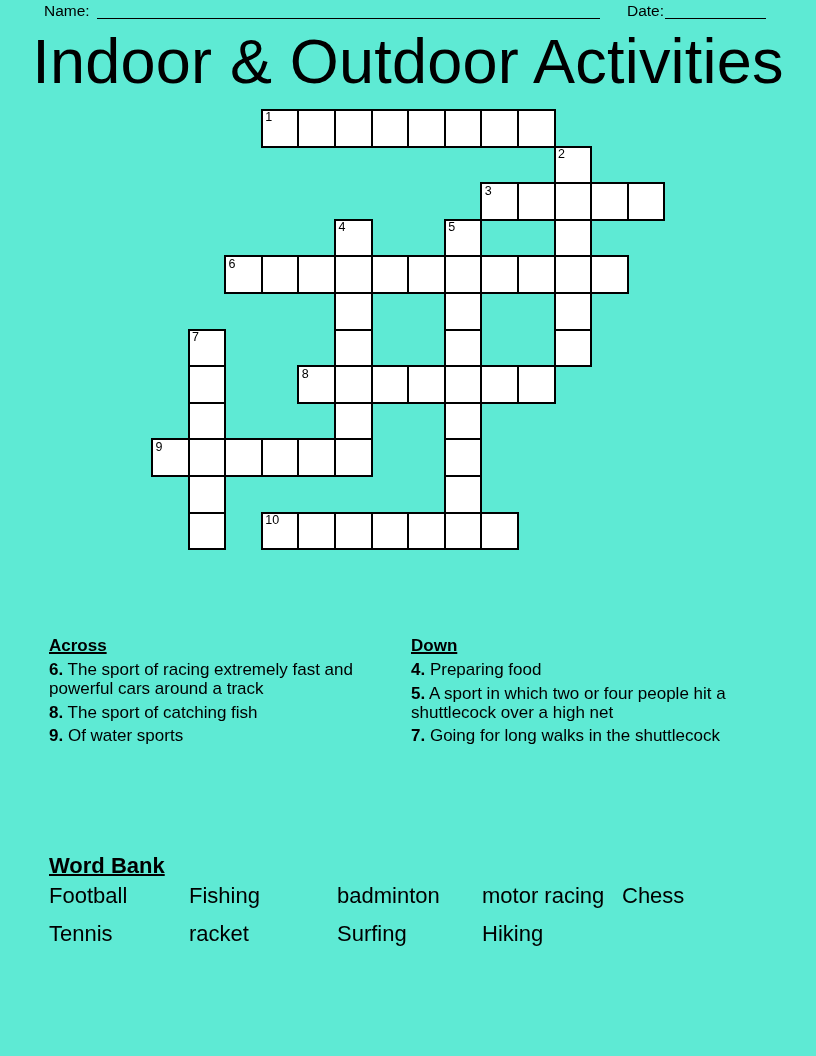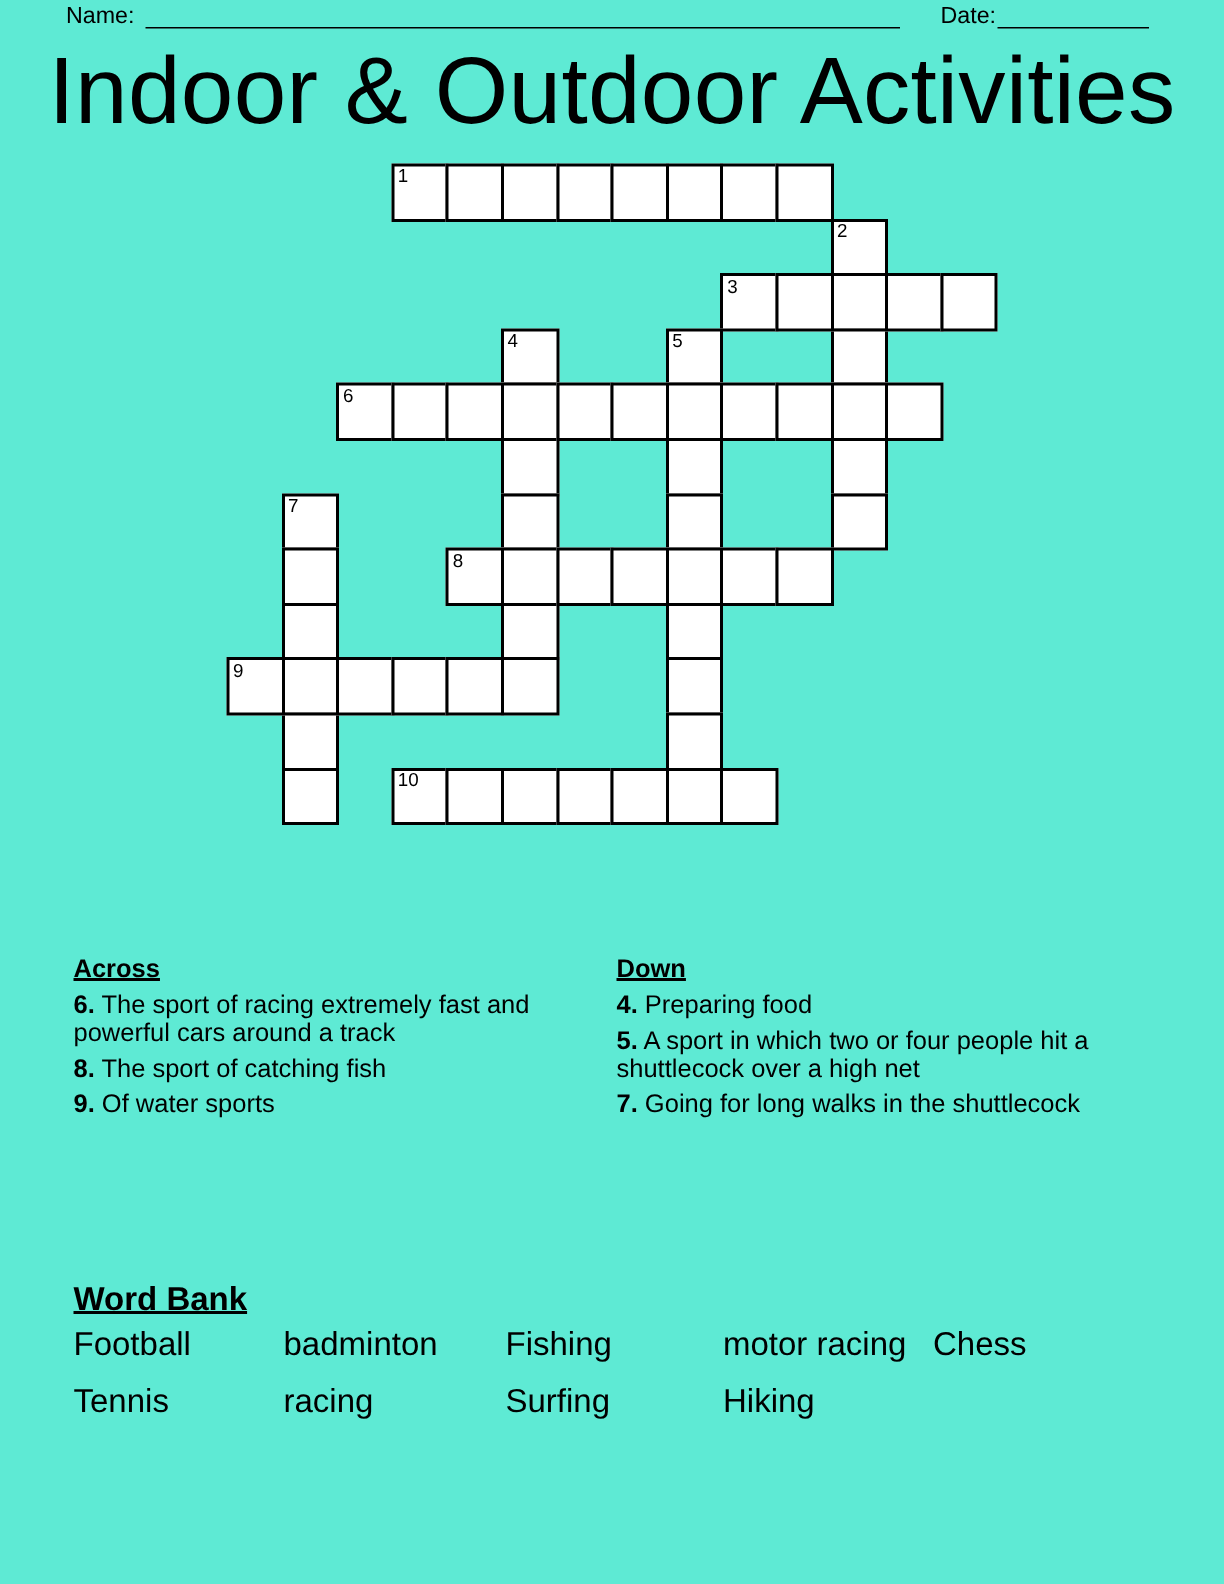--- a/index.html
+++ b/index.html
@@ -193,23 +193,23 @@
   <div class="clues-col clues-right" id="clues-right">
       <h2 class="clue-heading">Down</h2>
       <p class="clue"><b>4.</b><span> Preparing food</span></p>
       <p class="clue"><b>5.</b><span> A sport in which two or four people hit a shuttlecock over a high net</span></p>
       <p class="clue"><b>7.</b><span> Going for long walks in the shuttlecock</span></p>
     </div>
 
   <div class="wb-heading">Word Bank</div>
   <div class="wb-grid" id="word-bank">
       <span>Football</span>
+      <span>Fishing</span>
       <span>badminton</span>
-      <span>Fishing</span>
       <span>motor racing</span>
       <span>Chess</span>
       <span>Tennis</span>
-      <span>racing</span>
+      <span>racket</span>
       <span>Surfing</span>
       <span>Hiking</span>
     </div>
 
 </div>
 
 </body></html>

